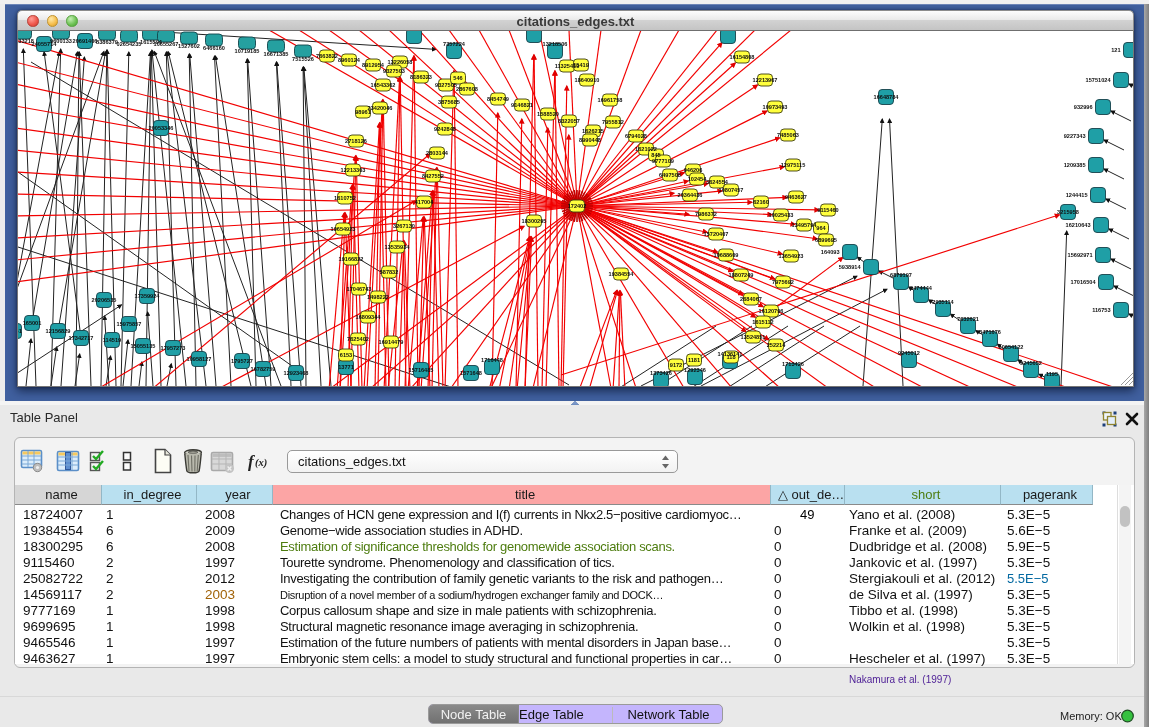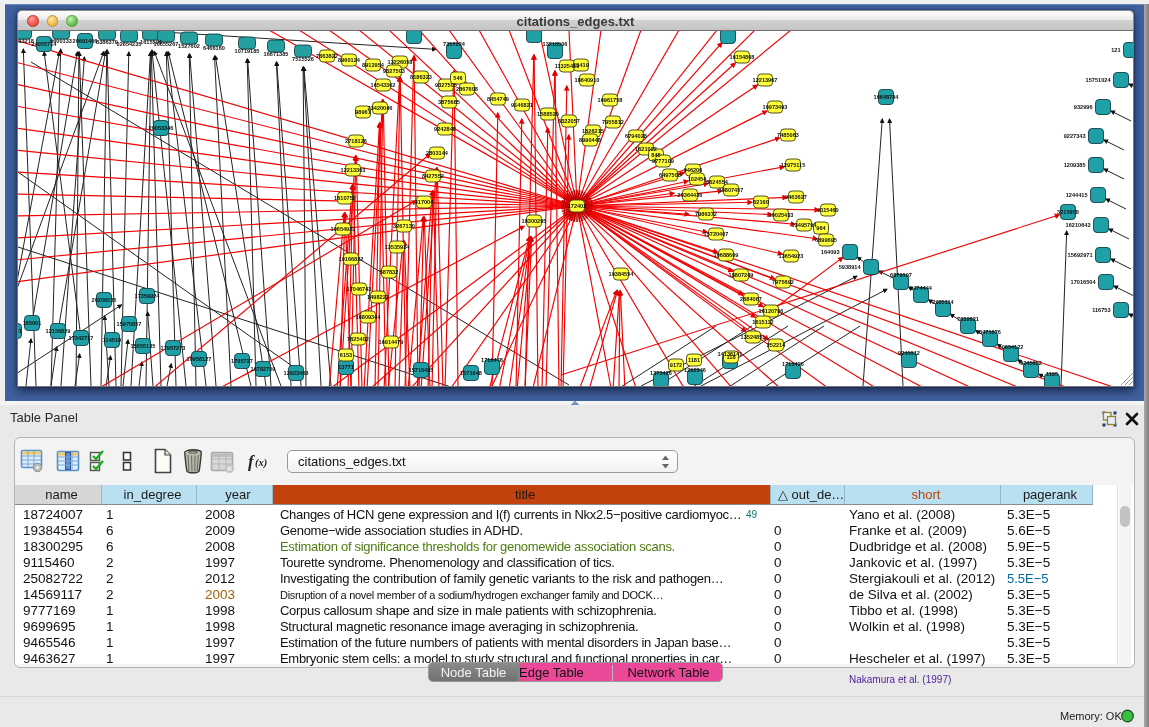--- a/index.html
+++ b/index.html
@@ -640,29 +640,29 @@
   <svg width="9" height="14" viewBox="0 0 9 14" style="position:absolute;right:7px;top:4px">
       <path d="M4.5 0.5 L8 5 H1 z" fill="#666"></path>
       <path d="M4.5 13.5 L8 9 H1 z" fill="#666"></path>
     </svg>
 </div>
 
 <div style="position:absolute;left:15px;top:485px;width:1119px;height:179px;background:#fff"></div>
 <div style="position:absolute;left:15px;top:485px;width:87px;height:20px;line-height:20px;background:#d6d6d6;border-right:1px solid #93b7c6;border-bottom:1px solid #8a8a8a;text-align:center;font-size:13px;color:#1a1a1a;box-sizing:border-box;white-space:nowrap;overflow:hidden;text-indent:7px">name</div>
 <div style="position:absolute;left:102px;top:485px;width:95px;height:20px;line-height:20px;background:#b9e0f0;border-right:1px solid #93b7c6;border-bottom:1px solid #8a8a8a;text-align:center;font-size:13px;color:#1a1a1a;box-sizing:border-box;white-space:nowrap;overflow:hidden;text-indent:7px">in_degree</div>
 <div style="position:absolute;left:197px;top:485px;width:76px;height:20px;line-height:20px;background:#b9e0f0;border-right:1px solid #93b7c6;border-bottom:1px solid #8a8a8a;text-align:center;font-size:13px;color:#1a1a1a;box-sizing:border-box;white-space:nowrap;overflow:hidden;text-indent:7px">year</div>
-<div style="position:absolute;left:273px;top:485px;width:498px;height:20px;line-height:20px;background:#c2410c;border-right:1px solid #93b7c6;border-bottom:1px solid #8a8a8a;text-align:center;font-size:13px;color:#1a1a1a;box-sizing:border-box;white-space:nowrap;overflow:hidden;text-indent:7px">title</div>
+<div style="position:absolute;left:273px;top:485px;width:498px;height:20px;line-height:20px;background:#fca5a5;border-right:1px solid #93b7c6;border-bottom:1px solid #8a8a8a;text-align:center;font-size:13px;color:#1a1a1a;box-sizing:border-box;white-space:nowrap;overflow:hidden;text-indent:7px">title</div>
 <div style="position:absolute;left:771px;top:485px;width:74px;height:20px;line-height:20px;background:#b9e0f0;border-right:1px solid #93b7c6;border-bottom:1px solid #8a8a8a;text-align:center;font-size:13px;color:#1a1a1a;box-sizing:border-box;white-space:nowrap;overflow:hidden;text-indent:7px">△ out_de…</div>
-<div style="position:absolute;left:845px;top:485px;width:156px;height:20px;line-height:20px;background:#b9e0f0;border-right:1px solid #93b7c6;border-bottom:1px solid #8a8a8a;text-align:center;font-size:13px;color:#c2410c;box-sizing:border-box;white-space:nowrap;overflow:hidden;text-indent:7px">short</div>
+<div style="position:absolute;left:845px;top:485px;width:156px;height:20px;line-height:20px;background:#b9e0f0;border-right:1px solid #93b7c6;border-bottom:1px solid #8a8a8a;text-align:center;font-size:13px;color:#4d7c0f;box-sizing:border-box;white-space:nowrap;overflow:hidden;text-indent:7px">short</div>
 <div style="position:absolute;left:1001px;top:485px;width:92px;height:20px;line-height:20px;background:#b9e0f0;border-right:1px solid #93b7c6;border-bottom:1px solid #8a8a8a;text-align:center;font-size:13px;color:#1a1a1a;box-sizing:border-box;white-space:nowrap;overflow:hidden;text-indent:7px">pagerank</div>
 <div style="position:absolute;left:23px;top:507px;height:16px;line-height:16.5px;font-size:13.5px;color:#111;white-space:nowrap">18724007</div>
 <div style="position:absolute;left:106px;top:507px;height:16px;line-height:16.5px;font-size:13.5px;color:#111;white-space:nowrap">1</div>
 <div style="position:absolute;left:205px;top:507px;height:16px;line-height:16.5px;font-size:13.5px;color:#111;white-space:nowrap">2008</div>
 <div style="position:absolute;left:280px;top:507px;height:16px;line-height:16.5px;font-size:13px;letter-spacing:-0.3px;color:#111;white-space:nowrap">Changes of HCN gene expression and I(f) currents in Nkx2.5−positive cardiomyoc…</div>
-<div style="position:absolute;left:746px;top:507px;height:16px;line-height:16.5px;font-size:10px;color:#0f766e;white-space:nowrap">49</div>
+<div style="position:absolute;left:800px;top:507px;height:16px;line-height:16.5px;font-size:13px;color:#000000;white-space:nowrap">49</div>
 <div style="position:absolute;left:849px;top:507px;height:16px;line-height:16.5px;font-size:13.5px;color:#111;white-space:nowrap">Yano et al. (2008)</div>
 <div style="position:absolute;left:1007px;top:507px;height:16px;line-height:16.5px;font-size:13.5px;color:#111;white-space:nowrap">5.3E−5</div>
 <div style="position:absolute;left:23px;top:523px;height:16px;line-height:16.5px;font-size:13.5px;color:#111;white-space:nowrap">19384554</div>
 <div style="position:absolute;left:106px;top:523px;height:16px;line-height:16.5px;font-size:13.5px;color:#111;white-space:nowrap">6</div>
 <div style="position:absolute;left:205px;top:523px;height:16px;line-height:16.5px;font-size:13.5px;color:#111;white-space:nowrap">2009</div>
 <div style="position:absolute;left:280px;top:523px;height:16px;line-height:16.5px;font-size:13px;letter-spacing:-0.3px;color:#111;white-space:nowrap">Genome−wide association studies in ADHD.</div>
 <div style="position:absolute;left:774px;top:523px;height:16px;line-height:16.5px;font-size:13.5px;color:#111;white-space:nowrap">0</div>
 <div style="position:absolute;left:849px;top:523px;height:16px;line-height:16.5px;font-size:13.5px;color:#111;white-space:nowrap">Franke et al. (2009)</div>
 <div style="position:absolute;left:1007px;top:523px;height:16px;line-height:16.5px;font-size:13.5px;color:#111;white-space:nowrap">5.6E−5</div>
 <div style="position:absolute;left:23px;top:539px;height:16px;line-height:16.5px;font-size:13.5px;color:#111;white-space:nowrap">18300295</div>
@@ -684,21 +684,21 @@
 <div style="position:absolute;left:205px;top:571px;height:16px;line-height:16.5px;font-size:13.5px;color:#111;white-space:nowrap">2012</div>
 <div style="position:absolute;left:280px;top:571px;height:16px;line-height:16.5px;font-size:13px;letter-spacing:-0.3px;color:#111;white-space:nowrap">Investigating the contribution of family genetic variants to the risk and pathogen…</div>
 <div style="position:absolute;left:774px;top:571px;height:16px;line-height:16.5px;font-size:13.5px;color:#111;white-space:nowrap">0</div>
 <div style="position:absolute;left:849px;top:571px;height:16px;line-height:16.5px;font-size:13.5px;color:#111;white-space:nowrap">Stergiakouli et al. (2012)</div>
 <div style="position:absolute;left:1007px;top:571px;height:16px;line-height:16.5px;font-size:13px;color:#0369a1;white-space:nowrap">5.5E−5</div>
 <div style="position:absolute;left:23px;top:587px;height:16px;line-height:16.5px;font-size:13.5px;color:#111;white-space:nowrap">14569117</div>
 <div style="position:absolute;left:106px;top:587px;height:16px;line-height:16.5px;font-size:13.5px;color:#111;white-space:nowrap">2</div>
 <div style="position:absolute;left:205px;top:587px;height:16px;line-height:16.5px;font-size:13.5px;color:#a16207;white-space:nowrap">2003</div>
 <div style="position:absolute;left:280px;top:587px;height:16px;line-height:16.5px;font-size:11px;letter-spacing:-0.3px;color:#111;white-space:nowrap">Disruption of a novel member of a sodium/hydrogen exchanger family and DOCK…</div>
 <div style="position:absolute;left:774px;top:587px;height:16px;line-height:16.5px;font-size:13.5px;color:#111;white-space:nowrap">0</div>
-<div style="position:absolute;left:849px;top:587px;height:16px;line-height:16.5px;font-size:13.5px;color:#111;white-space:nowrap">de Silva et al. (2002)</div>
+<div style="position:absolute;left:849px;top:587px;height:16px;line-height:16.5px;font-size:13.5px;color:#111;white-space:nowrap">de Silva et al. (1997)</div>
 <div style="position:absolute;left:1007px;top:587px;height:16px;line-height:16.5px;font-size:13.5px;color:#111;white-space:nowrap">5.3E−5</div>
 <div style="position:absolute;left:23px;top:603px;height:16px;line-height:16.5px;font-size:13.5px;color:#111;white-space:nowrap">9777169</div>
 <div style="position:absolute;left:106px;top:603px;height:16px;line-height:16.5px;font-size:13.5px;color:#111;white-space:nowrap">1</div>
 <div style="position:absolute;left:205px;top:603px;height:16px;line-height:16.5px;font-size:13.5px;color:#111;white-space:nowrap">1998</div>
 <div style="position:absolute;left:280px;top:603px;height:16px;line-height:16.5px;font-size:13px;letter-spacing:-0.3px;color:#111;white-space:nowrap">Corpus callosum shape and size in male patients with schizophrenia.</div>
 <div style="position:absolute;left:774px;top:603px;height:16px;line-height:16.5px;font-size:13.5px;color:#111;white-space:nowrap">0</div>
 <div style="position:absolute;left:849px;top:603px;height:16px;line-height:16.5px;font-size:13.5px;color:#111;white-space:nowrap">Tibbo et al. (1998)</div>
 <div style="position:absolute;left:1007px;top:603px;height:16px;line-height:16.5px;font-size:13.5px;color:#111;white-space:nowrap">5.3E−5</div>
 <div style="position:absolute;left:23px;top:619px;height:16px;line-height:16.5px;font-size:13.5px;color:#111;white-space:nowrap">9699695</div>
 <div style="position:absolute;left:106px;top:619px;height:16px;line-height:16.5px;font-size:13.5px;color:#111;white-space:nowrap">1</div>
@@ -719,21 +719,21 @@
 <div style="position:absolute;left:205px;top:651px;height:16px;line-height:16.5px;font-size:13.5px;color:#111;white-space:nowrap">1997</div>
 <div style="position:absolute;left:280px;top:651px;height:16px;line-height:16.5px;font-size:13px;letter-spacing:-0.3px;color:#111;white-space:nowrap">Embryonic stem cells: a model to study structural and functional properties in car…</div>
 <div style="position:absolute;left:774px;top:651px;height:16px;line-height:16.5px;font-size:13.5px;color:#111;white-space:nowrap">0</div>
 <div style="position:absolute;left:849px;top:651px;height:16px;line-height:16.5px;font-size:13.5px;color:#111;white-space:nowrap">Hescheler et al. (1997)</div>
 <div style="position:absolute;left:1007px;top:651px;height:16px;line-height:16.5px;font-size:13.5px;color:#111;white-space:nowrap">5.3E−5</div>
 
 <div style="position:absolute;left:1117px;top:485px;width:1px;height:179px;background:#ddd"></div>
 <div style="position:absolute;left:1119px;top:485px;width:12px;height:179px;background:#f4f4f4"></div>
 <div style="position:absolute;left:1120px;top:506px;width:10px;height:21px;background:#c2c2c2;border-radius:5px"></div>
 
-<div style="position:absolute;left:428px;top:662px;width:295px;height:20px;border:1px solid #9a9a9a;border-radius:5px;background:#ec4899;overflow:hidden">
+<div style="position:absolute;left:428px;top:704px;width:295px;height:20px;border:1px solid #9a9a9a;border-radius:5px;background:#c4b5fd;overflow:hidden">
   <div style="position:absolute;left:0;top:0;width:90px;height:20px;background:linear-gradient(#8a8a8a,#6e6e6e);color:#f2f2f2;text-align:center;font-size:13px;line-height:19px;border-right:1px solid #888">Node Table</div>
   <div style="position:absolute;left:90px;top:0;width:93px;height:20px;color:#111;text-align:left;font-size:13px;line-height:19px">Edge Table</div>
   <div style="position:absolute;left:183px;top:2px;width:1px;height:16px;background:#bbb"></div>
   <div style="position:absolute;left:184px;top:0;width:111px;height:20px;color:#111;text-align:center;font-size:13px;line-height:19px">Network Table</div>
 </div>
 
 <div style="position:absolute;left:0;top:696px;width:1144px;height:1px;background:#d8d8d8"></div>
 <div style="position:absolute;left:1060px;top:710px;font-size:11px;color:#222">Memory: OK</div>
 <svg width="14" height="14" viewBox="0 0 14 14" style="position:absolute;left:1120px;top:709px">
     <circle cx="7.5" cy="7" r="5.8" fill="#35c13f" stroke="#1e4d22" stroke-width="1.2"></circle>

